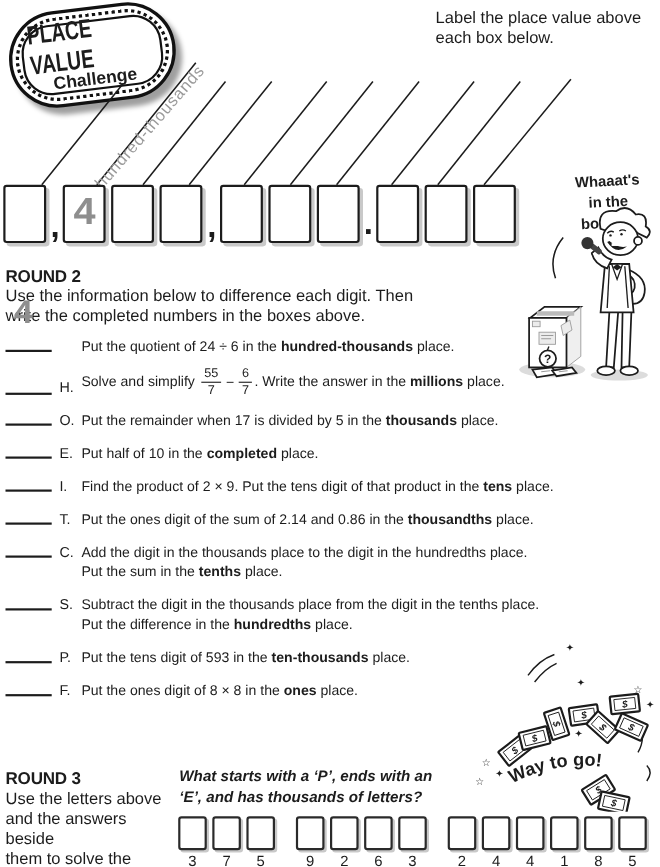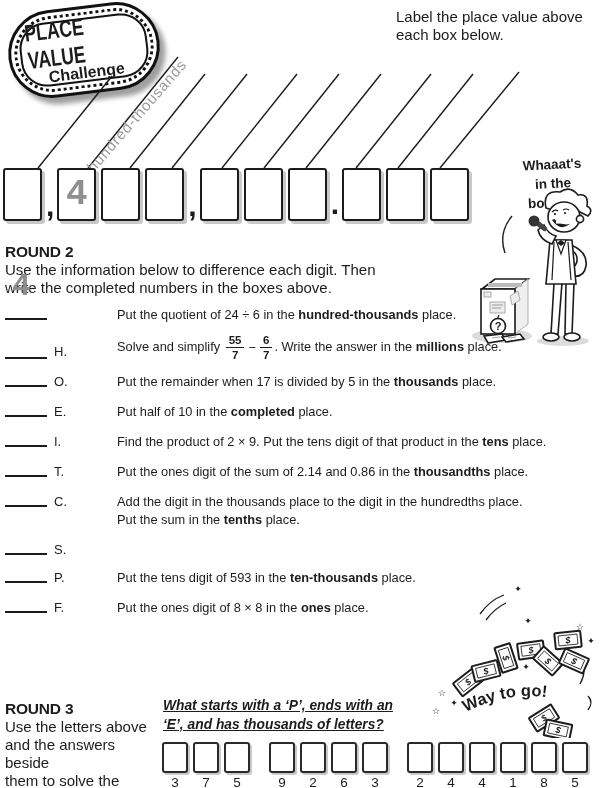--- a/index.html
+++ b/index.html
@@ -65,32 +65,32 @@
   
   .clues { position:absolute; left:5px; top:280px; width:592px; }
   .clue-row { display:flex; align-items:flex-start; margin-bottom:12px; position:relative; }
   .clue-row.first { padding-top:26px; margin-bottom:10px; }
   .given-answer {
     position:absolute; left:7px; top:-8px;
     font-family:"Liberation Mono", monospace; font-size:31px; font-weight:bold; color:#8e8e8e; line-height:30px;
   }
   .blank { width:42px; border-bottom:2px solid #1c1c1c; height:14px; margin-right:7px; flex:none; }
   .letter { width:20px; flex:none; font-size:13px; padding-top:1px; }
-  .clue-text { font-size:12.8px; line-height:18px;margin-left:43px; }
+  .clue-text { font-size:12.8px; line-height:18px; }
   .clue-line { display:block; }
-  .frac { display:inline-block; text-align:center; vertical-align:middle; font-size:11.5px; line-height:12px; margin:0 2px;font-weight:bold; }
+  .frac { display:inline-block; text-align:center; vertical-align:middle; font-size:11.5px; line-height:12px; margin:0 2px; }
   .frac .num { display:block; border-bottom:1.4px solid #1c1c1c; padding:0 3px 1px; }
   .frac .den { display:block; padding-top:1px; }
   .fminus { display:inline-block; vertical-align:middle; margin:0 2px; }
   .clue-row.frac-row { align-items:center; }
   .clue-row.frac-row .blank { margin-top:8px; }
   .clue-row.frac-row .letter { padding-top:8px; }
 
   
-  .riddle { position:absolute; left:163px; top:696px; width:290px; font-size:13.8px; font-weight:bold; font-style:italic; line-height:19px;text-decoration:underline; }
+  .riddle { position:absolute; left:163px; top:696px; width:290px; font-size:13.8px; font-weight:bold; font-style:italic; line-height:19px; }
   .answer-row { position:absolute; left:162px; top:742px; display:flex; align-items:flex-start; }
   .answer-group { display:flex; margin-right:14px; }
   .answer-group:last-of-type { margin-right:2px; }
   .answer-cell { display:flex; flex-direction:column; align-items:center; margin-right:5px; }
   .answer-box {
     width:26px; height:31px; border:2px solid #2a2a2a; border-radius:3px; background:#fff;
     box-shadow:2px 2px 0 #c9c9c9;
   }
   .answer-digit { font-size:13.5px; margin-top:2px; }
 
@@ -296,20 +296,24 @@
       <span class="letter">C.</span>
       <span class="clue-text">
           <span class="clue-line">Add the digit in the thousands place to the digit in the hundredths place.</span>
           <span class="clue-line"><span>Put the sum in the </span><b>tenths</b><span> place.</span></span>
         </span>
     </div>
 
     <div class="clue-row">
       <span class="blank"></span>
       <span class="letter">S.</span>
+      <span class="clue-text">
+          <span class="clue-line">Subtract the digit in the thousands place from the digit in the tenths place.</span>
+          <span class="clue-line"><span>Put the difference in the </span><b>hundredths</b><span> place.</span></span>
+        </span>
     </div>
 
     <div class="clue-row">
       <span class="blank"></span>
       <span class="letter">P.</span>
       <span class="clue-text"><span>Put the tens digit of 593 in the </span><b>ten-thousands</b><span> place.</span></span>
     </div>
 
     <div class="clue-row">
       <span class="blank"></span>

